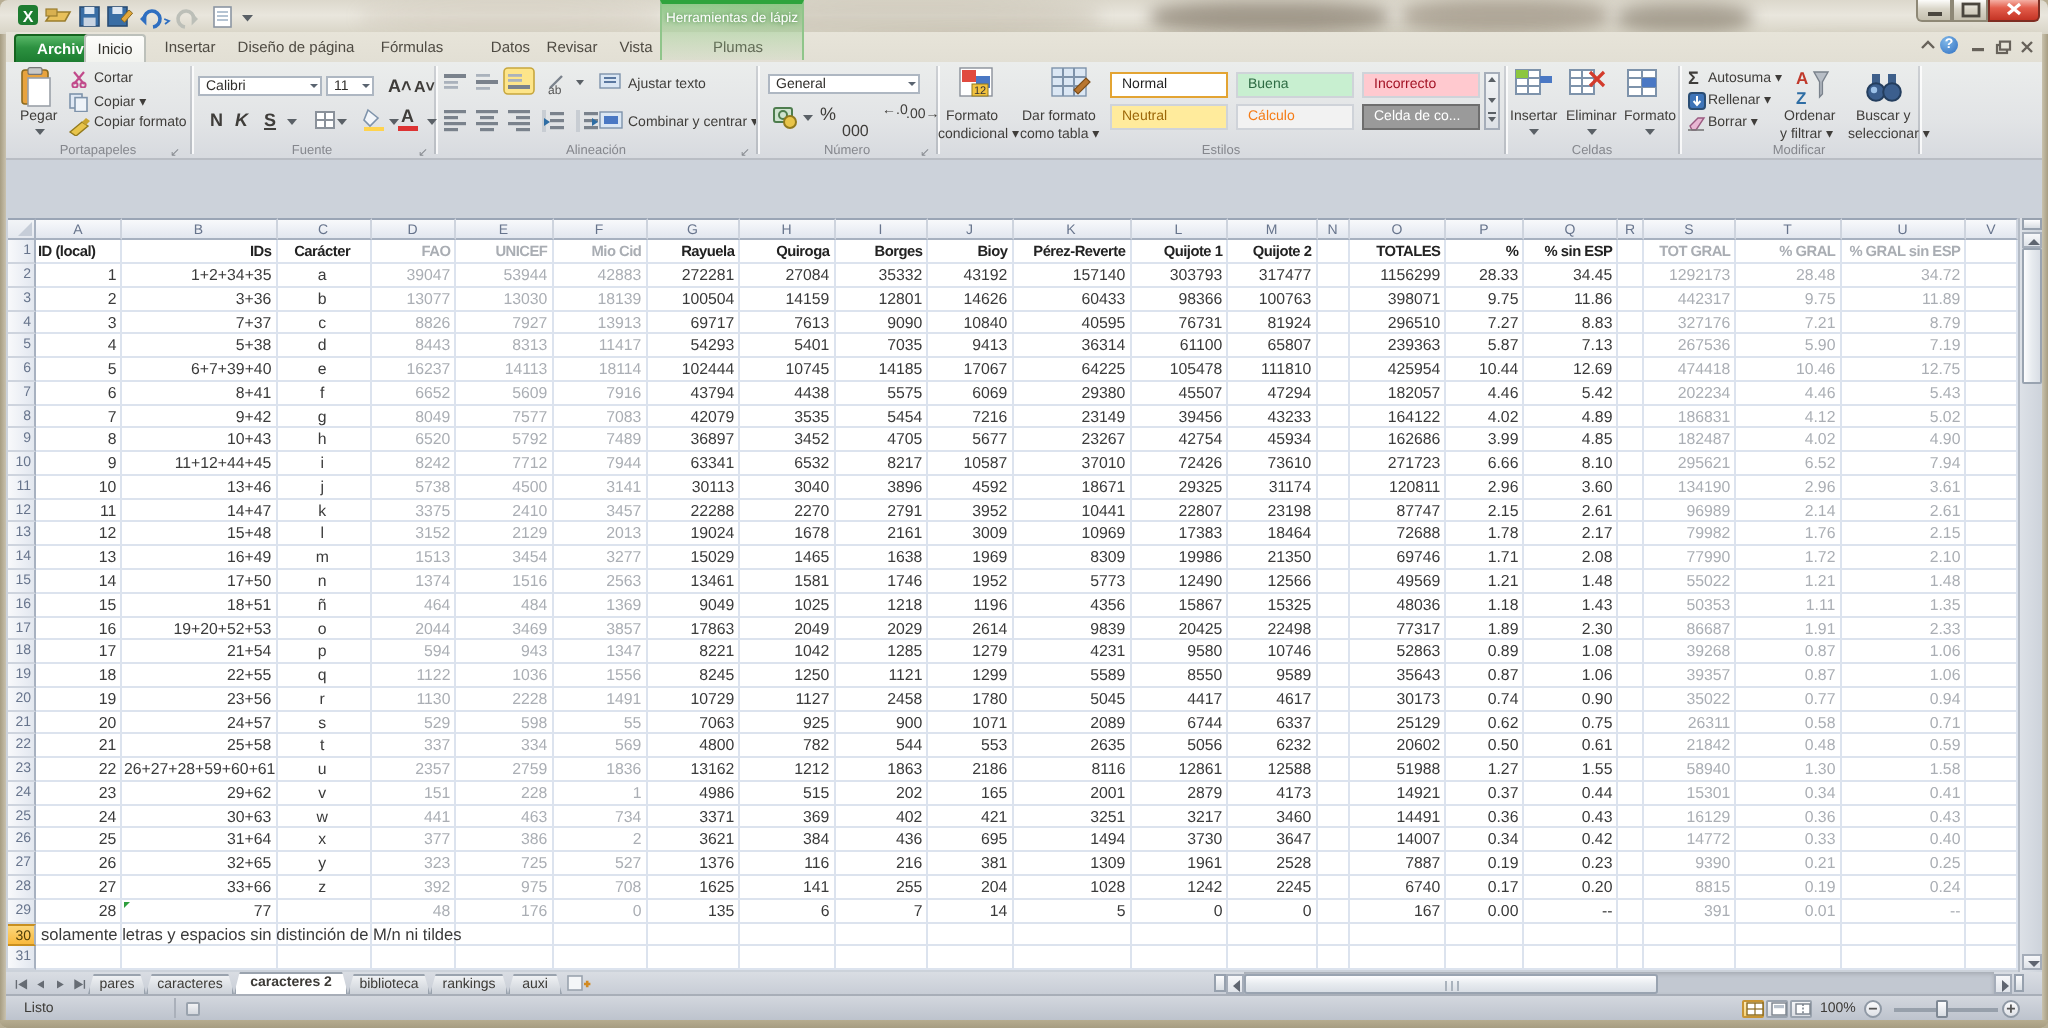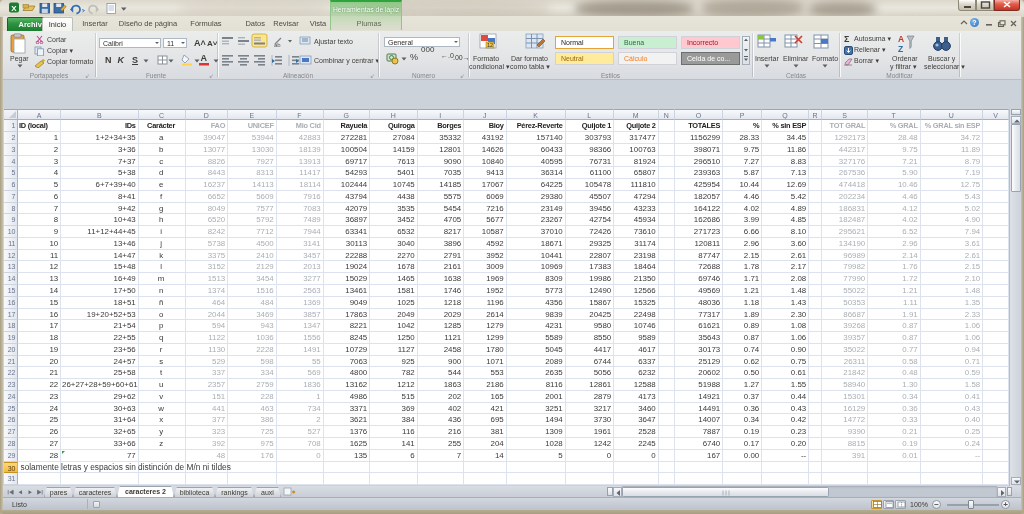--- a/index.html
+++ b/index.html
@@ -290,21 +290,21 @@
   <div class="combo" style="left:5px;top:6px;width:76px;">General<i></i></div>
   <svg class="sic" style="left:7px;top:21px;" width="14" height="13">
           <rect x="1" y="2" width="9" height="7" rx="1" fill="#cfe3cf" stroke="#4e7d4e"></rect>
           <circle cx="5.5" cy="5.5" r="2" fill="none" stroke="#4e7d4e"></circle>
           <circle cx="9" cy="9" r="3" fill="#e8c44a" stroke="#927a1e"></circle>
         </svg>
   <svg class="sic" style="left:22px;top:26px;" width="7" height="4">
           <path d="M0.5 0.5 h5 l-2.5 3 z" fill="#5a6066"></path>
         </svg>
   <div class="btxt" style="left:31px;top:21px;font-size:9px;">%</div>
-  <div class="btxt" style="left:42px;top:14px;font-size:8px;">000</div>
+  <div class="btxt" style="left:42px;top:30px;font-size:8px;">000</div>
   <div class="btxt" style="left:62px;top:21px;font-size:7px;">←.0</div>
   <div class="btxt" style="left:74px;top:23px;font-size:7px;">.00→</div>
  </div>
 
  <div class="grp" style="left:466px;width:283px;">
   <div class="glabel">Estilos</div>
   <svg class="sic" style="left:10px;top:2px;" width="20" height="20">
    <rect x="1" y="1" width="16" height="14" fill="#fff" stroke="#8a919a" stroke-width="0.7"></rect>
    <rect x="2" y="2" width="7" height="6" fill="#e04a3f"></rect>
           <rect x="9" y="5" width="7" height="6" fill="#4a78c4"></rect>
@@ -907,21 +907,21 @@
         <div class="c rg">943</div>
         <div class="c rg">1347</div>
         <div class="c r">8221</div>
         <div class="c r">1042</div>
         <div class="c r">1285</div>
         <div class="c r">1279</div>
         <div class="c r">4231</div>
         <div class="c r">9580</div>
         <div class="c r">10746</div>
         <div class="c"></div>
-        <div class="c r">61621</div>
+        <div class="c r">52863</div>
         <div class="c r">0.89</div>
         <div class="c r">1.08</div>
         <div class="c"></div>
         <div class="c rg">39268</div>
         <div class="c rg">0.87</div>
         <div class="c rg">1.06</div>
         <div class="c"></div>
         <div class="rh">19</div>
         <div class="c r">18</div>
         <div class="c r">22+55</div>

